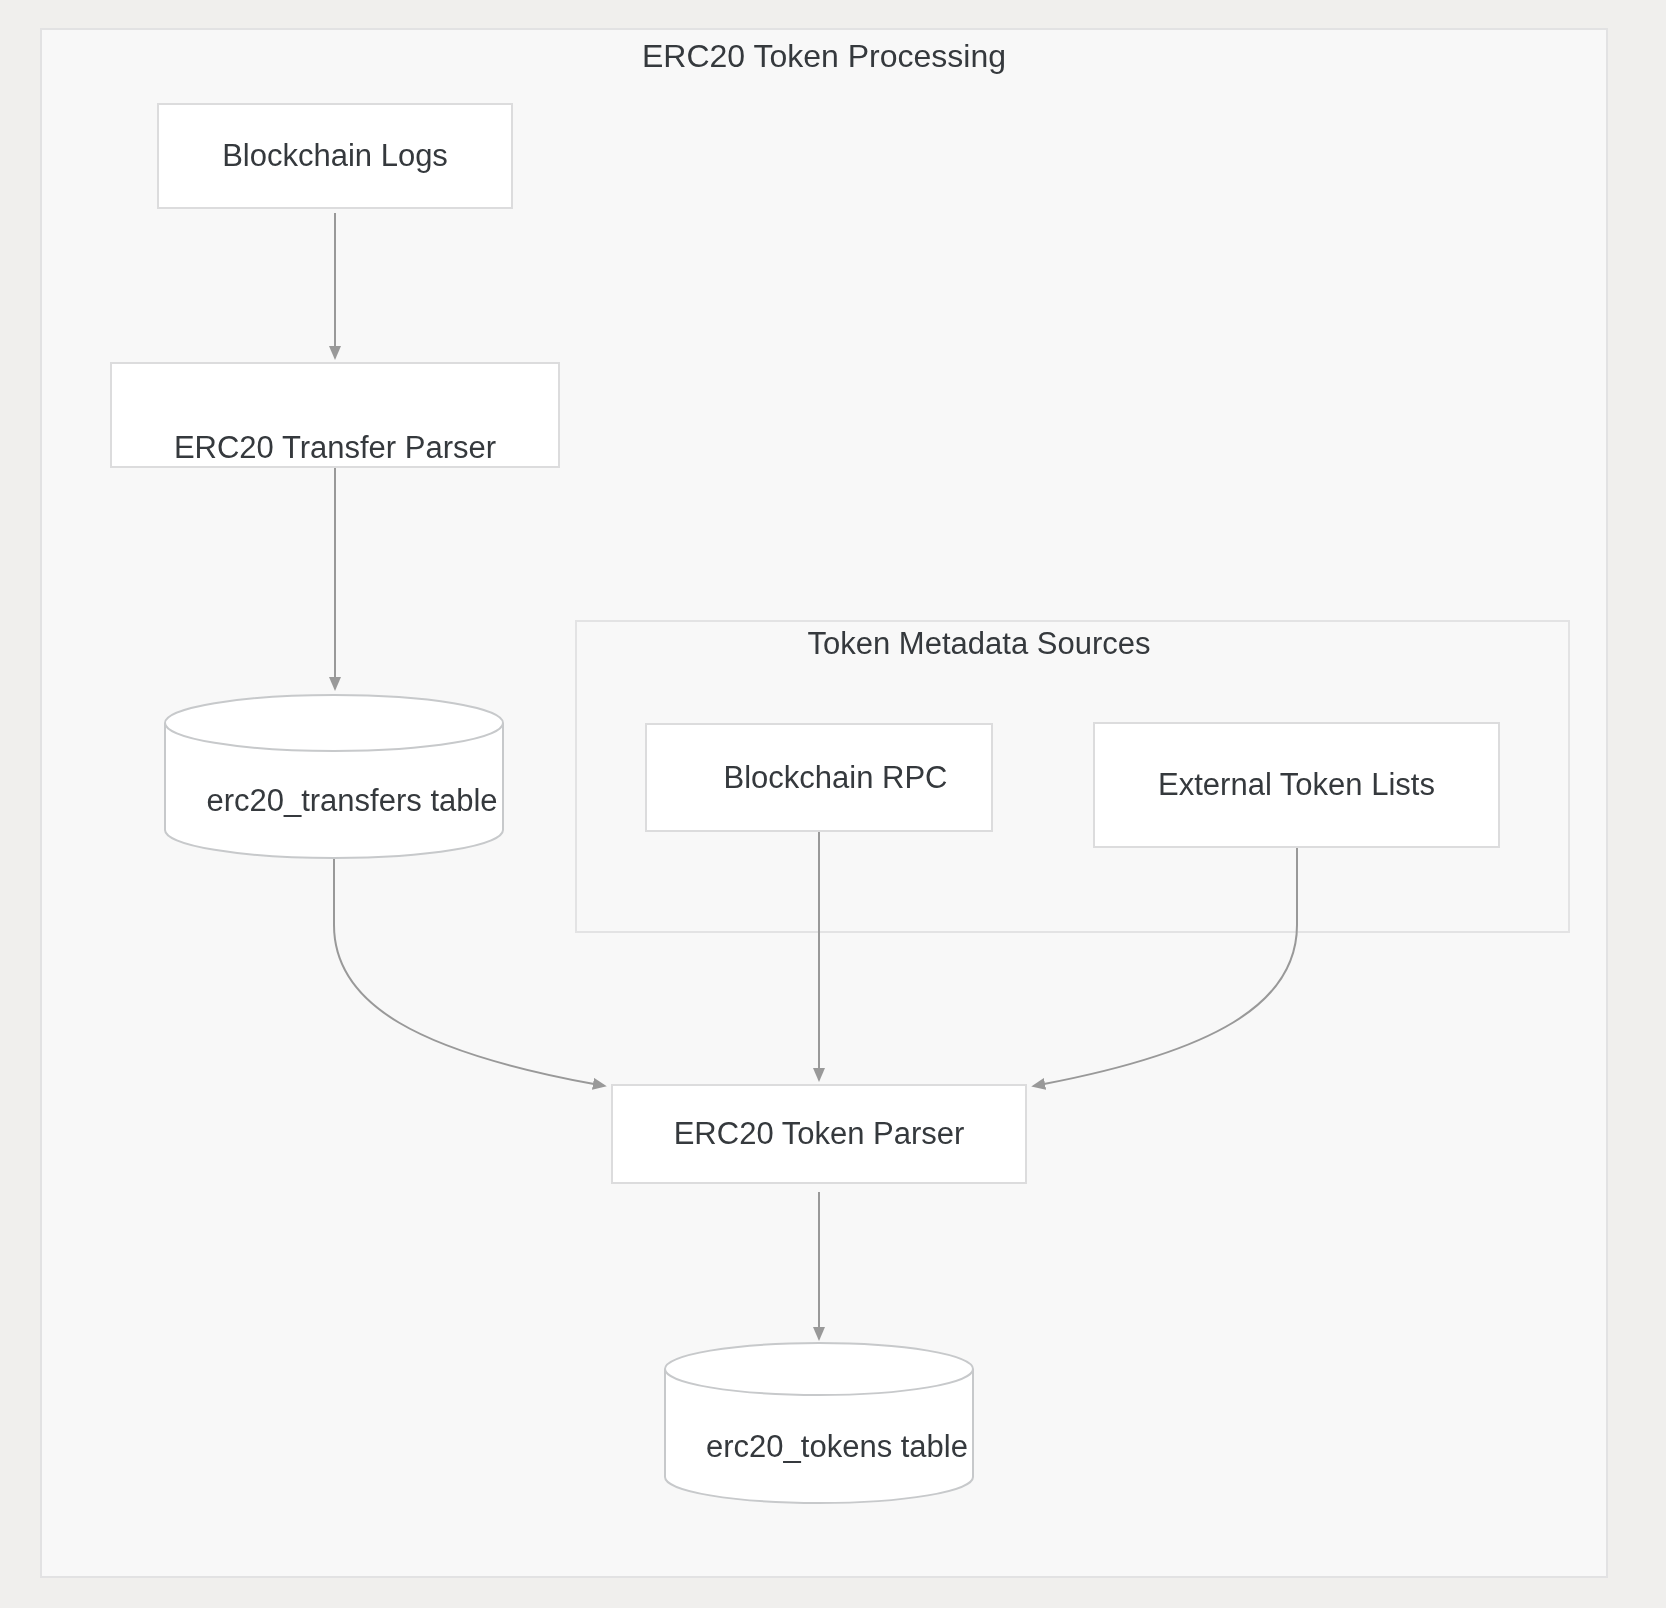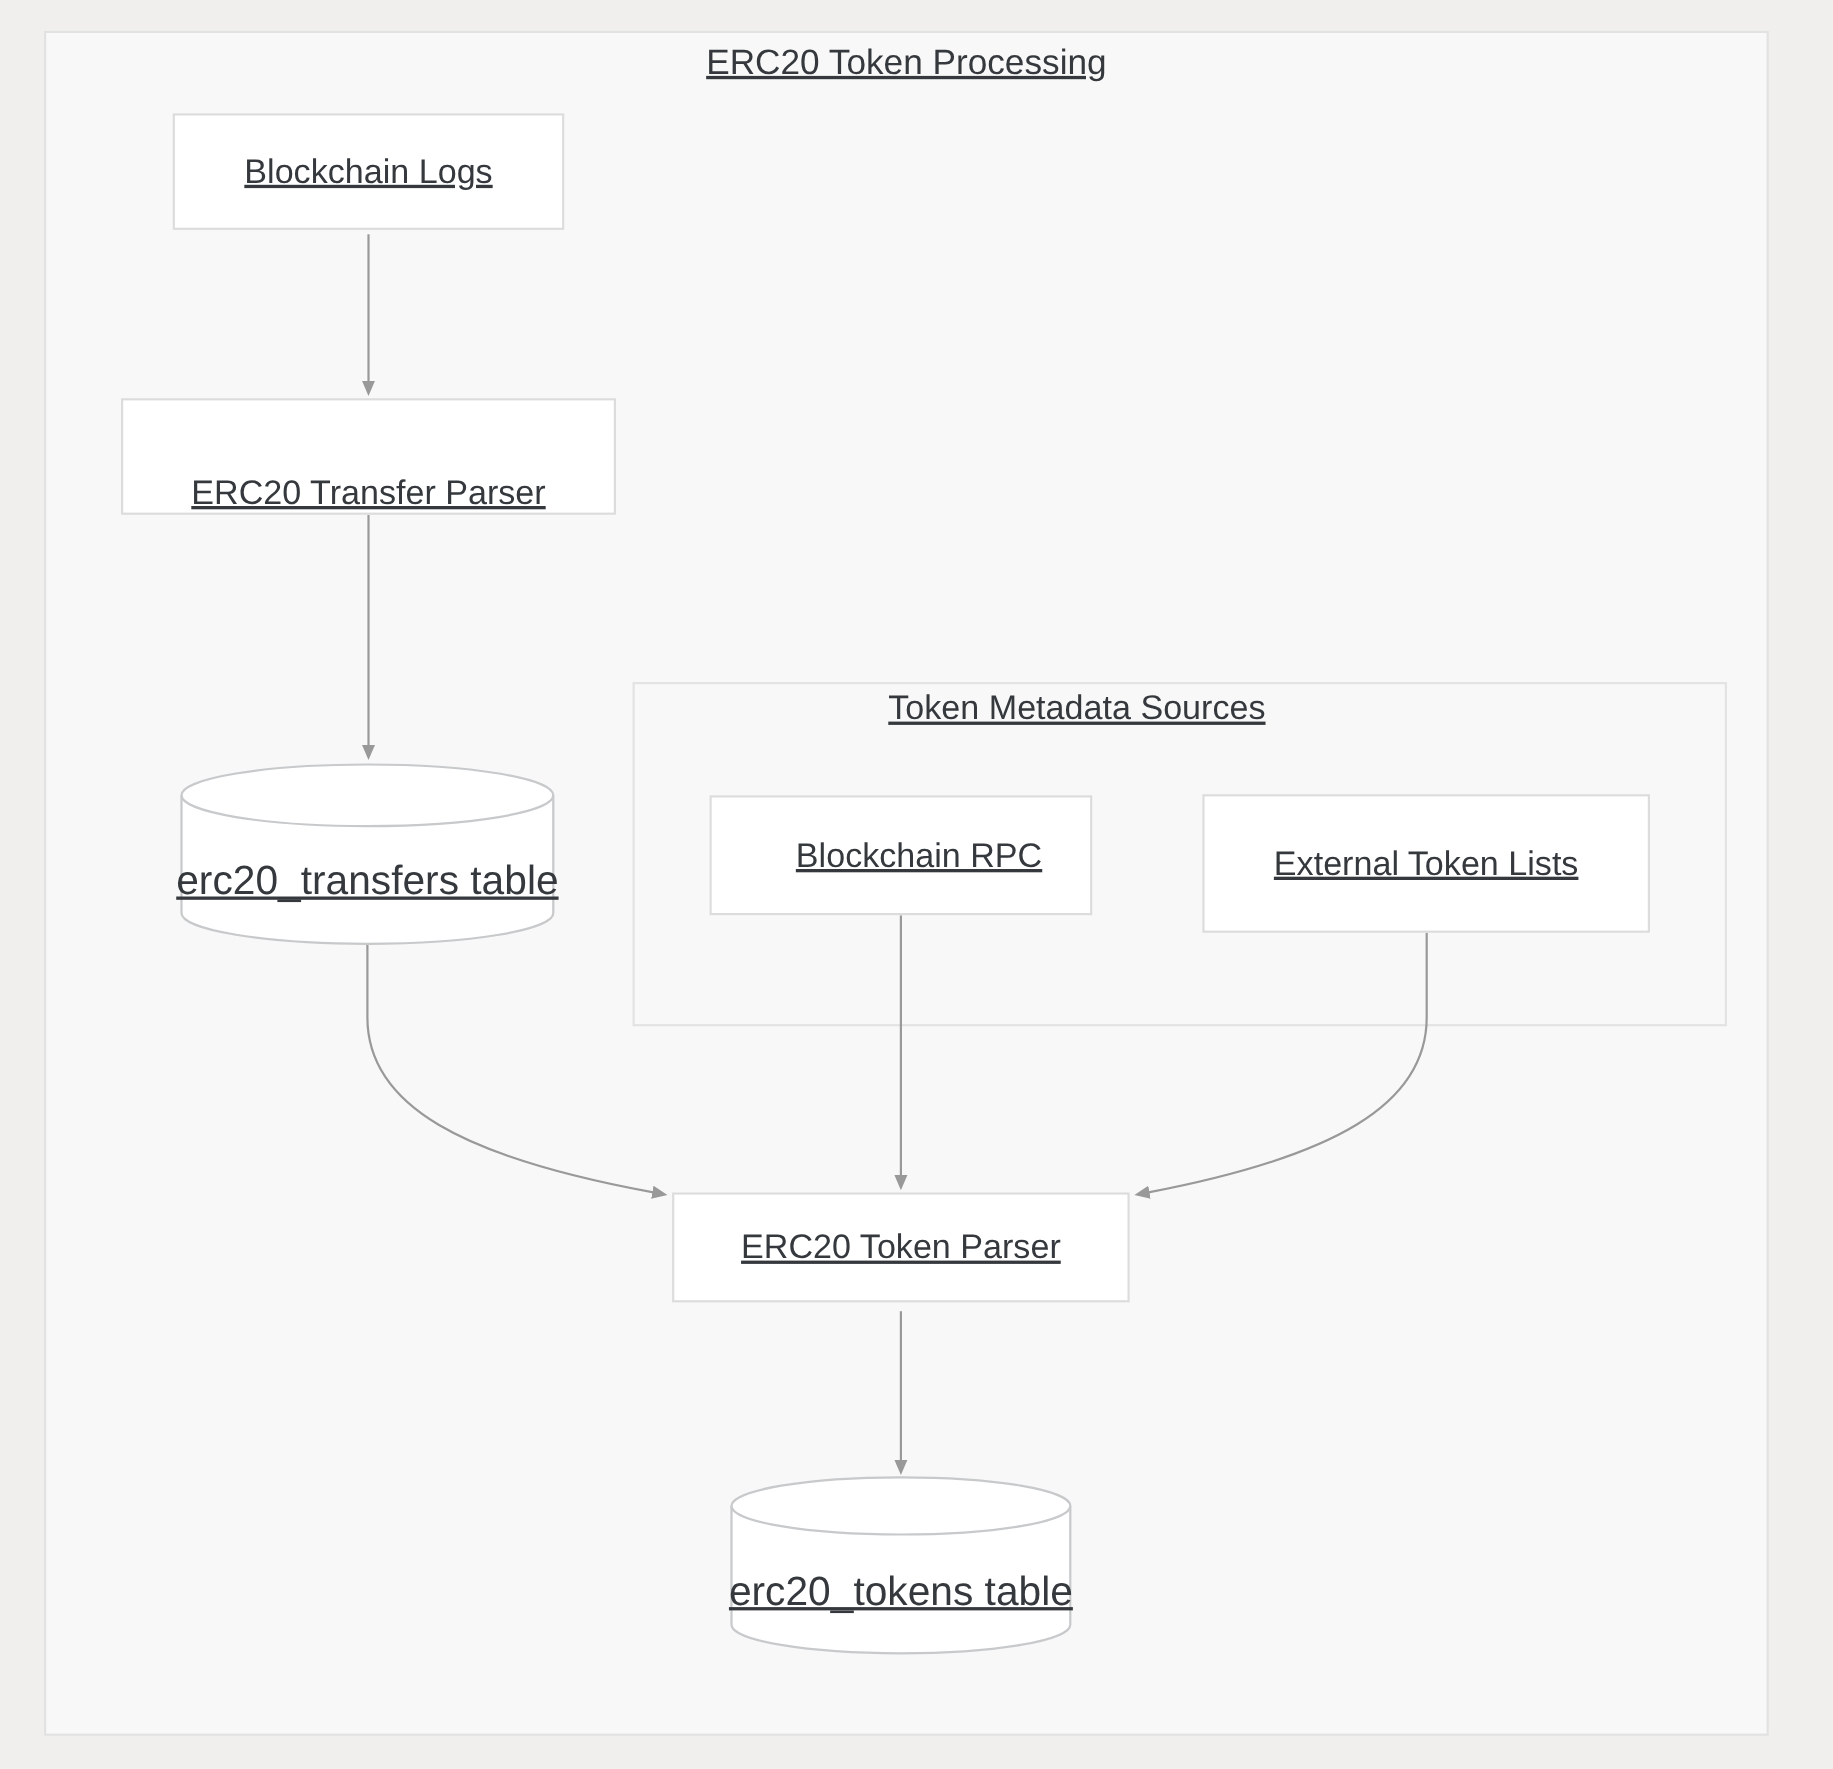--- a/index.html
+++ b/index.html
@@ -2,21 +2,21 @@
 <html style="--page-bg: #f0efed; --canvas-bg: #f8f8f8; --canvas-border: #e2e2e3; --subgraph-border: #e3e3e4; --node-fill: #ffffff; --node-border: #dcdcdd; --cylinder-stroke: #c7c9cb; --arrow: #999999; --text: #35393d;"><head>
 <meta charset="utf-8">
 <style>
   html,body{margin:0;padding:0;}
   body{
     width:1666px;height:1608px;position:relative;overflow:hidden;
     background:var(--page-bg,#f0efed);
     font-family:"Liberation Sans",sans-serif;
     color:var(--text,#35393d);
   }
-  .abs{position:absolute;box-sizing:border-box;text-decoration:underline;}
+  .abs{position:absolute;box-sizing:border-box;}
   .canvas{
     left:40px;top:28px;width:1568px;height:1550px;
     background:var(--canvas-bg,#f8f8f8);
     border:2px solid var(--canvas-border,#e2e2e3);
   }
   .diagram-title{
     left:40px;top:38px;width:1568px;
     text-align:center;font-size:32px;line-height:36px;
   }
   .subgraph{
@@ -33,22 +33,23 @@
     border:2px solid var(--node-border,#dcdcdd);
     display:flex;align-items:center;justify-content:center;
     font-size:31px;text-align:center;
   }
   .n-logs   {left:157px; top:103px; width:356px; height:106px;}
   .n-tparser{left:110px; top:362px; width:450px; height:106px;align-items:flex-end;}
   .n-rpc    {left:645px; top:723px; width:348px; height:109px;padding-left:33px;}
   .n-ext    {left:1093px;top:722px; width:407px; height:126px;}
   .n-parser {left:611px; top:1084px;width:416px; height:100px;}
   .cyl-label{
-    font-size:37px;text-align:center;transform:translate(-50%,-50%);
+    font-size:31px;text-align:center;transform:translate(-50%,-50%);
     white-space:nowrap;
+    margin-left:18px;
   }
   .l-transfers{left:334px;top:801px;}
   .l-tokens{left:819px;top:1447px;}
   svg.overlay{position:absolute;left:0;top:0;width:1666px;height:1608px;}
   .edge{fill:none;stroke:var(--arrow,#999999);stroke-width:2px;}
   .arrowhead{fill:var(--arrow,#999999);}
   .cyl{fill:var(--node-fill,#ffffff);stroke:var(--cylinder-stroke,#c7c9cb);stroke-width:2px;}
 </style>
 </head>
 <body style="--page-bg: #f0efed; --canvas-bg: #f8f8f8; --canvas-border: #e2e2e3; --subgraph-border: #e3e3e4; --node-fill: #ffffff; --node-border: #dcdcdd; --cylinder-stroke: #c7c9cb; --arrow: #999999; --text: #35393d;">

